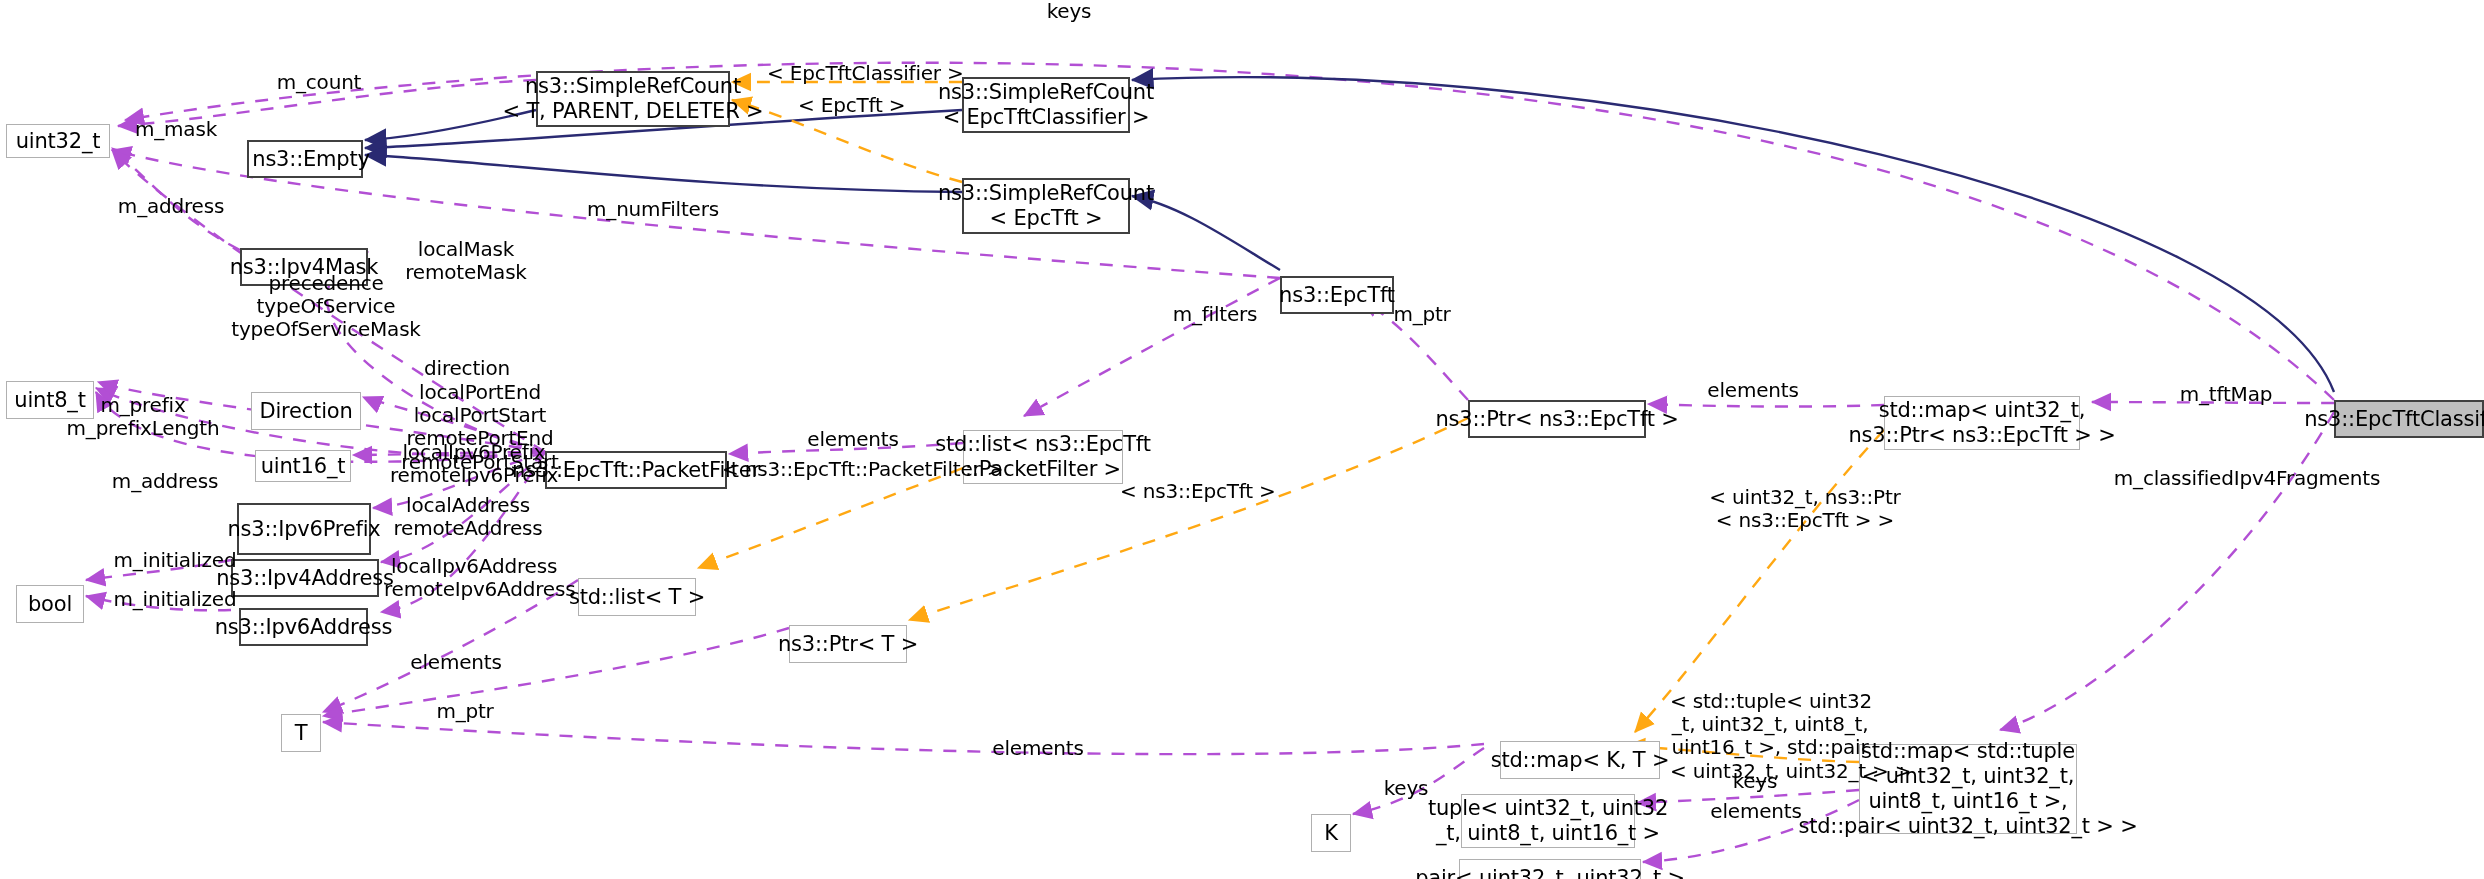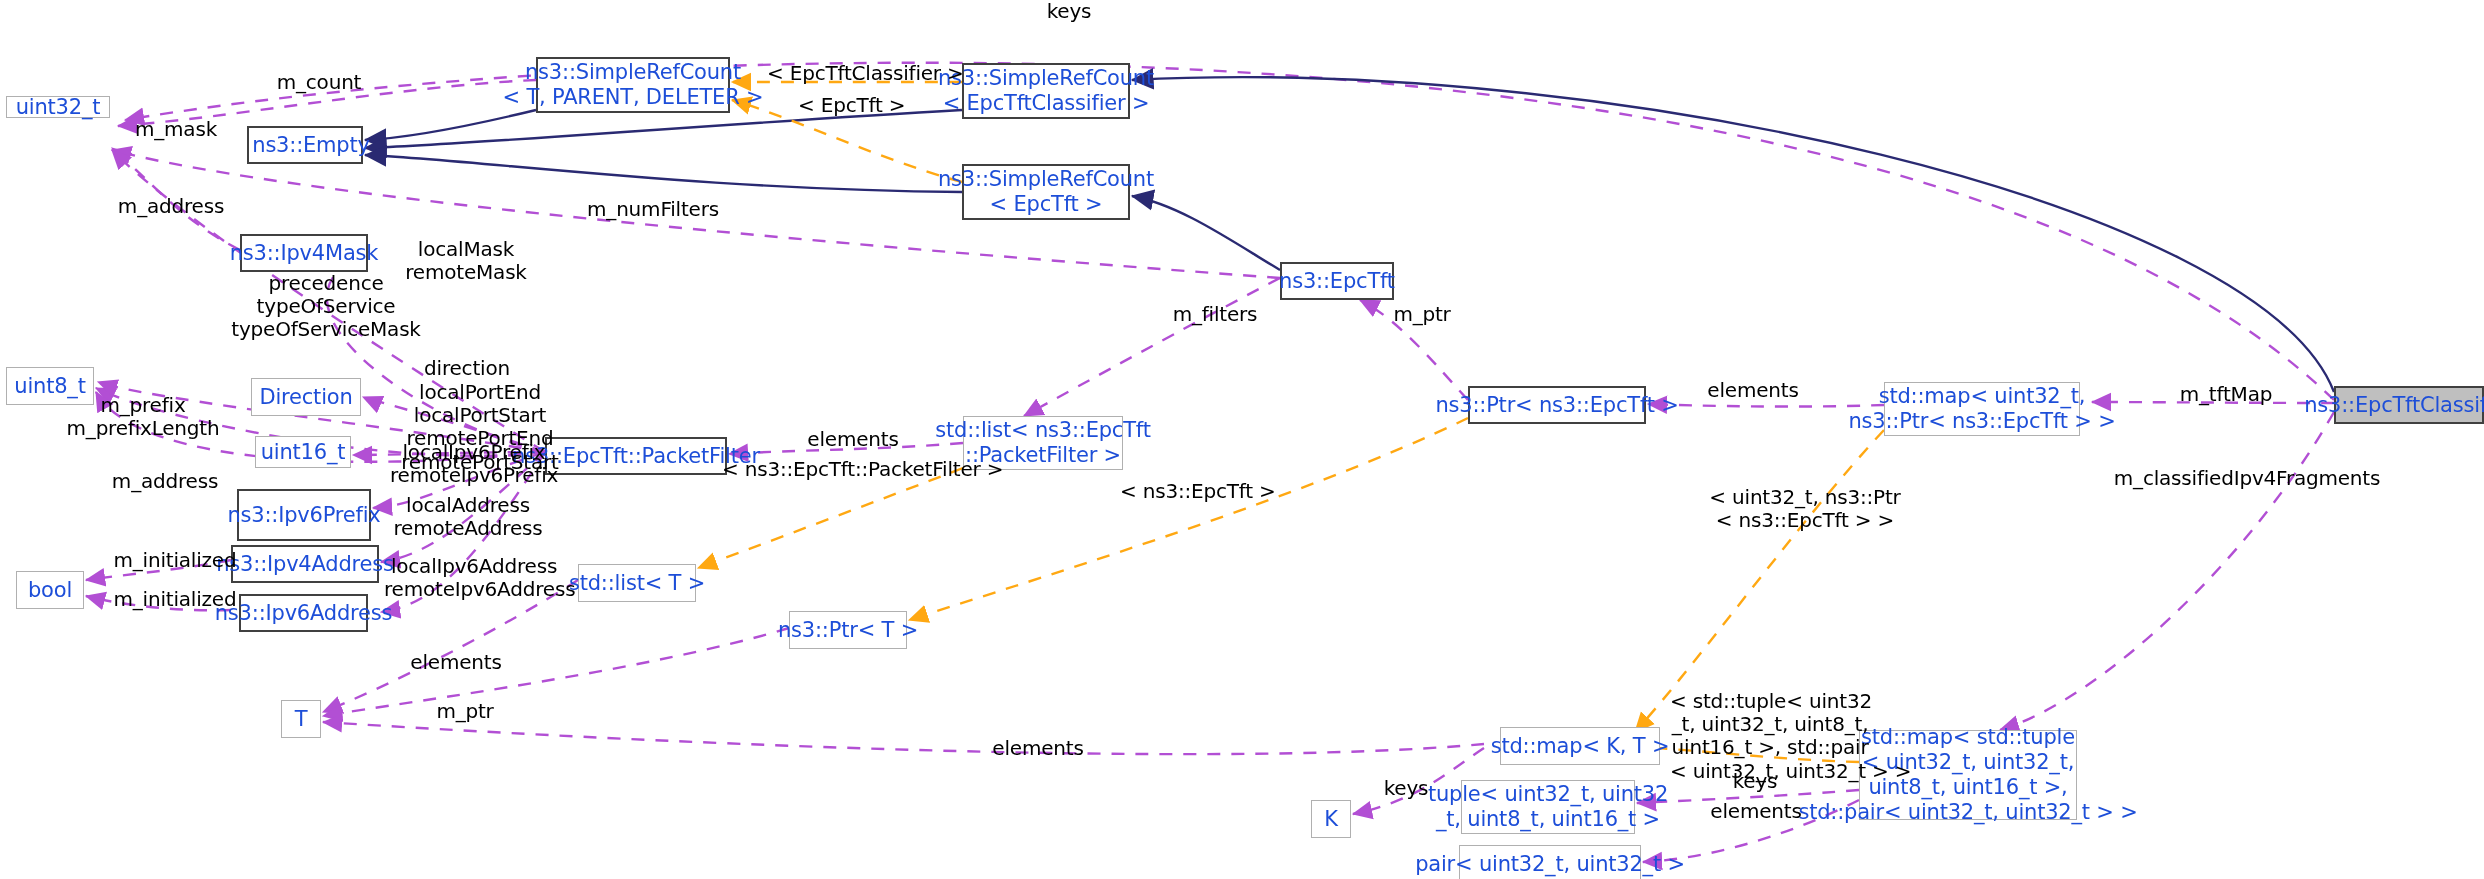--- a/index.html
+++ b/index.html
@@ -22,25 +22,26 @@
     height: 879px;
   }
   .node {
     position: absolute;
     box-sizing: border-box;
     display: flex;
     align-items: center;
     justify-content: center;
     text-align: center;
     background: #ffffff;
-    color: #1d4ed8;
+    color: #000000;
     font-size: 21px;
     line-height: 1.18;
     white-space: pre;
     letter-spacing: -0.2px;
+    margin-top: 14px;
   }
   .node.thin {
     border: 1px solid #b0b0b0;
   }
   .node.thick {
     border: 2px solid #404040;
   }
   .node.current {
     border: 2px solid #404040;
     background: #bfbfbf;
@@ -117,21 +118,21 @@
       <path d="M962,82 C880,82 800,82 732,82"></path>
       <path d="M962,182 C880,160 800,120 732,100"></path>
       <path d="M963,468 C880,500 760,545 698,568"></path>
       <path d="M1468,418 C1300,500 1000,590 909,620"></path>
       <path d="M1859,762 C1780,760 1700,750 1626,746"></path>
       <path d="M1884,430 C1800,520 1700,660 1635,732"></path>
     </g>
   </svg>
 
   <div>
-      <div class="node thin" style="left: 6px; top: 96px; width: 104px; height: 22px;">uint32_t</div>
+      <div class="node thin" style="left: 6px; top: 110px; width: 104px; height: 34px;">uint32_t</div>
       <div class="node thick" style="left: 536px; top: 57px; width: 194px; height: 56px;">ns3::SimpleRefCount
 &lt; T, PARENT, DELETER &gt;</div>
       <div class="node thick" style="left: 962px; top: 63px; width: 168px; height: 56px;">ns3::SimpleRefCount
 &lt; EpcTftClassifier &gt;</div>
       <div class="node thick" style="left: 247px; top: 126px; width: 116px; height: 38px; padding-left: 12px;">ns3::Empty</div>
       <div class="node thick" style="left: 962px; top: 164px; width: 168px; height: 56px;">ns3::SimpleRefCount
 &lt; EpcTft &gt;</div>
       <div class="node thick" style="left: 240px; top: 234px; width: 128px; height: 38px;">ns3::Ipv4Mask</div>
       <div class="node thick" style="left: 1280px; top: 262px; width: 114px; height: 38px;">ns3::EpcTft</div>
       <div class="node thin" style="left: 6px; top: 367px; width: 88px; height: 38px;">uint8_t</div>

